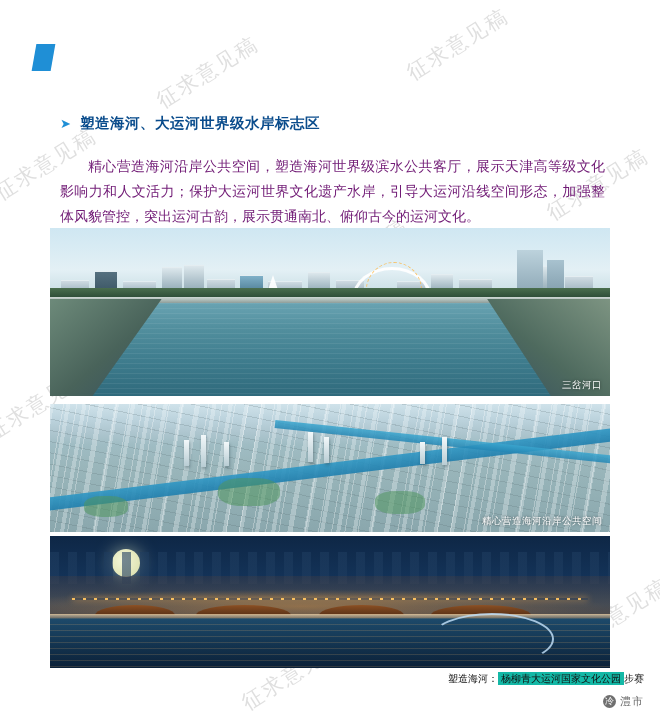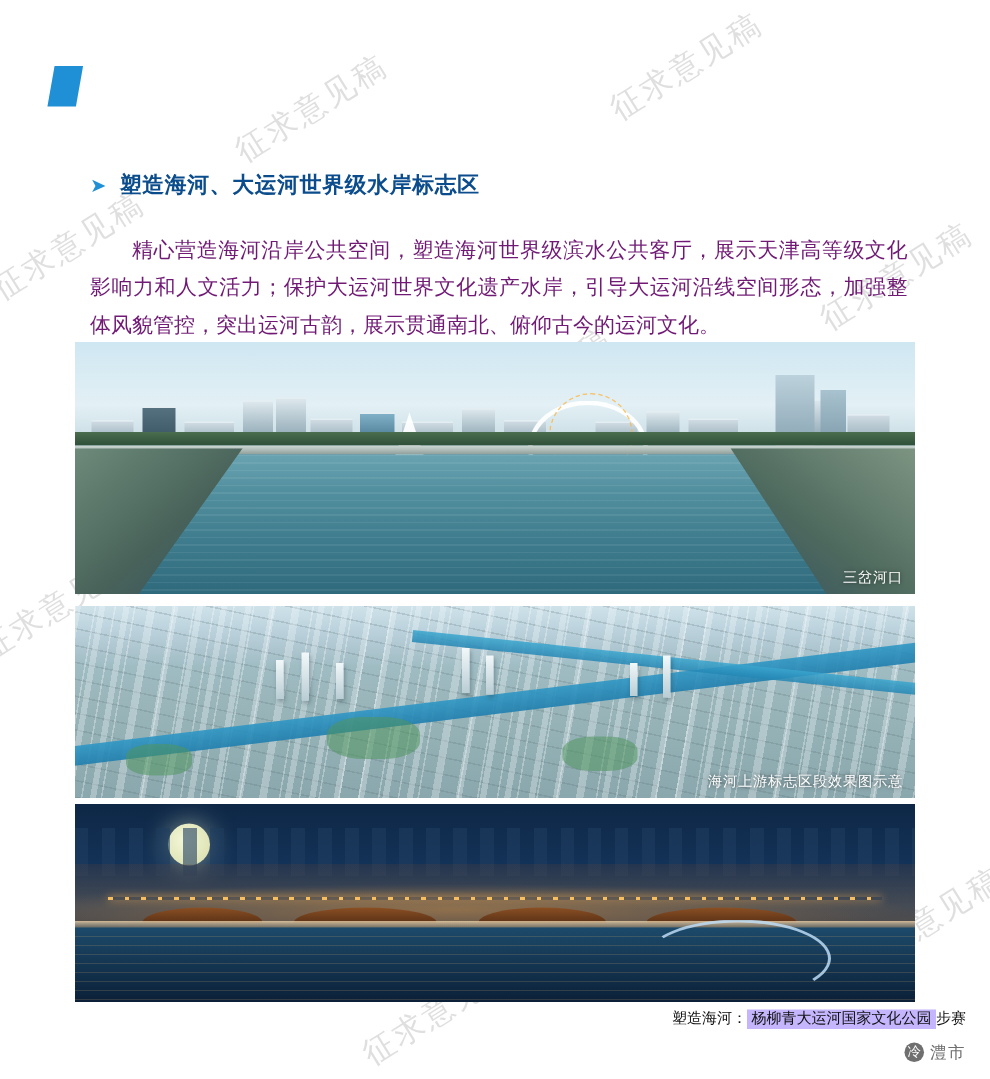--- a/index.html
+++ b/index.html
@@ -118,21 +118,21 @@
   }
   .fig-caption-outside {
     position: absolute;
     right: 16px;
     font-size: 10px;
     color: #111111;
     z-index: 10;
   }
   .caption3 { top: 672px; }
   .caption3 .hl {
-    background: #c4b5fd;
+    background: #14b8a6;
     padding: 1px 3px;
   }
 
   
   .img1 {
     position: absolute;
     inset: 0;
     background:
       linear-gradient(to bottom,
         #bfe0ee 0%, #d4ebf4 18%, #cfe6f0 30%,
@@ -438,21 +438,21 @@
     <div class="a-green" style="left:58%; top:68%; width:9%;  height:18%;"></div>
     <div class="a-green" style="left:6%;  top:72%; width:8%;  height:16%;"></div>
     <div class="a-tall" style="left:24%; top:28%; width:5px; height:26px;"></div>
     <div class="a-tall" style="left:27%; top:24%; width:5px; height:32px;"></div>
     <div class="a-tall" style="left:31%; top:30%; width:5px; height:24px;"></div>
     <div class="a-tall" style="left:46%; top:22%; width:5px; height:30px;"></div>
     <div class="a-tall" style="left:49%; top:26%; width:5px; height:26px;"></div>
     <div class="a-tall" style="left:66%; top:30%; width:5px; height:22px;"></div>
     <div class="a-tall" style="left:70%; top:26%; width:5px; height:28px;"></div>
   </div>
-  <span class="fig-caption">海河上游标志区段效果图示意</span>
+  <span class="fig-caption">精心营造海河沿岸公共空间</span>
 </div>
 
 <div class="figure fig3">
   <div class="img3">
     <div class="moon"></div>
     <div class="n-skyline"></div>
     <div class="n-glow"></div>
     <div class="n-buildings">
       <div class="n-roof" style="left:8%;  width:80px;"></div>
       <div class="n-roof" style="left:26%; width:95px;"></div>

